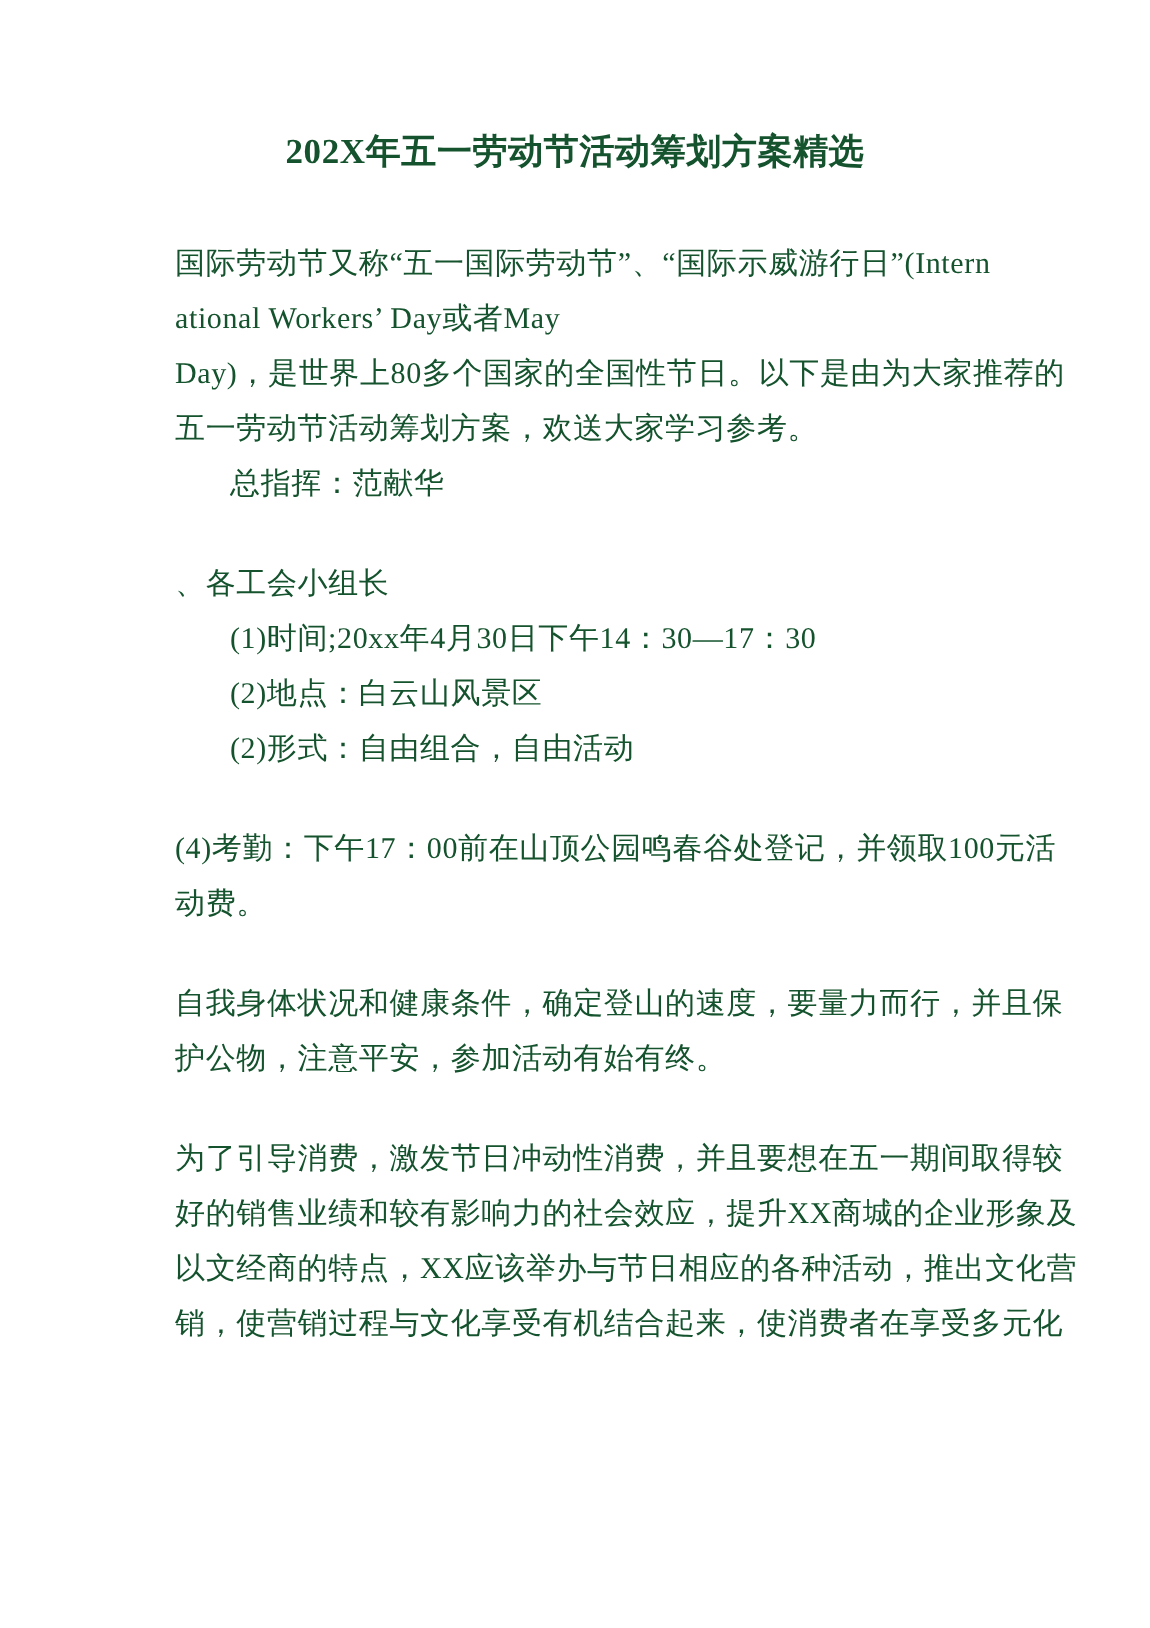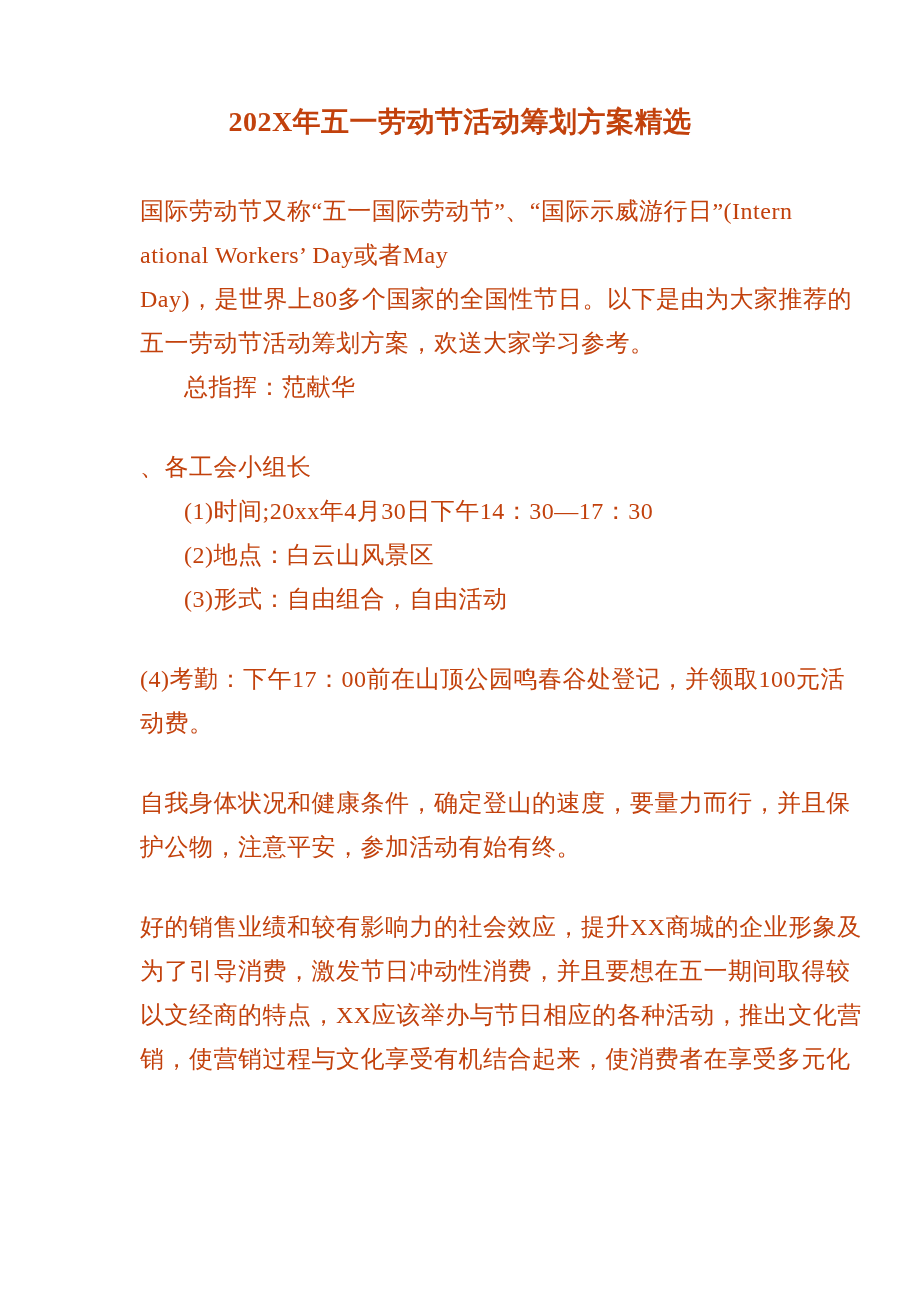--- a/index.html
+++ b/index.html
@@ -5,21 +5,21 @@
   html, body {
     margin: 0;
     padding: 0;
     background: #ffffff;
   }
   .page {
     position: relative;
     width: 920px;
     height: 1302px;
     background: #ffffff;
-    color: #c2410c;
+    color: #14532d;
     font-family: "Liberation Serif", "DejaVu Serif", serif;
     box-sizing: border-box;
     padding: 103px 140px 0 140px;
     overflow: hidden;
   }
   .doc-title {
     margin: 0 0 48px 0;
     font-size: 28px;
     font-weight: bold;
     line-height: 38px;
@@ -55,33 +55,33 @@
     <div class="line">ational Workers’ Day或者May</div>
     <div class="line">Day)，是世界上80多个国家的全国性节日。以下是由为大家推荐的</div>
     <div class="line">五一劳动节活动筹划方案，欢送大家学习参考。</div>
     <div class="line indent">总指挥：范献华</div>
   </div>
 
   <div class="para">
     <div class="line">、各工会小组长</div>
     <div class="line indent">(1)时间;20xx年4月30日下午14：30—17：30</div>
     <div class="line indent">(2)地点：白云山风景区</div>
-    <div class="line indent">(3)形式：自由组合，自由活动</div>
+    <div class="line indent">(2)形式：自由组合，自由活动</div>
   </div>
 
   <div class="para">
     <div class="line">(4)考勤：下午17：00前在山顶公园鸣春谷处登记，并领取100元活</div>
     <div class="line">动费。</div>
   </div>
 
   <div class="para">
     <div class="line">自我身体状况和健康条件，确定登山的速度，要量力而行，并且保</div>
     <div class="line">护公物，注意平安，参加活动有始有终。</div>
   </div>
 
   <div class="para">
+    <div class="line">为了引导消费，激发节日冲动性消费，并且要想在五一期间取得较</div>
     <div class="line">好的销售业绩和较有影响力的社会效应，提升XX商城的企业形象及</div>
-    <div class="line">为了引导消费，激发节日冲动性消费，并且要想在五一期间取得较</div>
     <div class="line">以文经商的特点，XX应该举办与节日相应的各种活动，推出文化营</div>
     <div class="line">销，使营销过程与文化享受有机结合起来，使消费者在享受多元化</div>
   </div>
 
 </div>
 
 </body></html>

